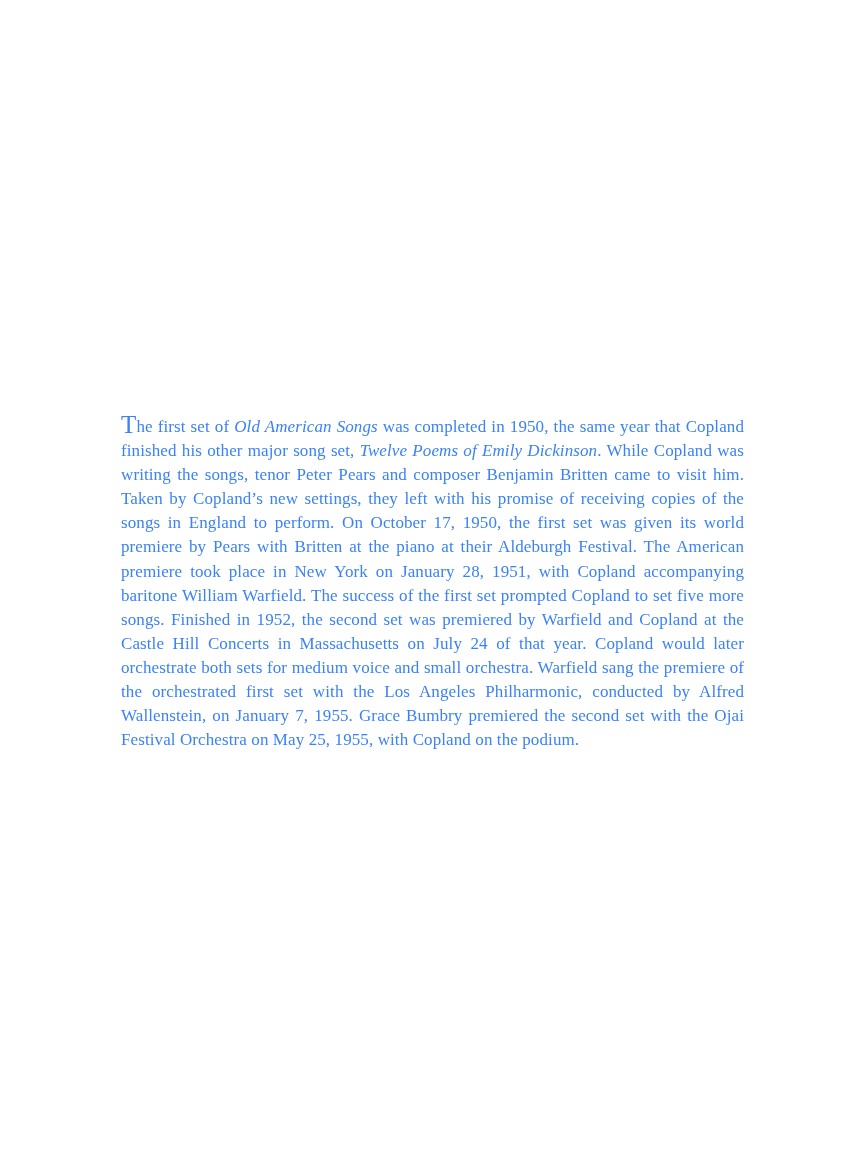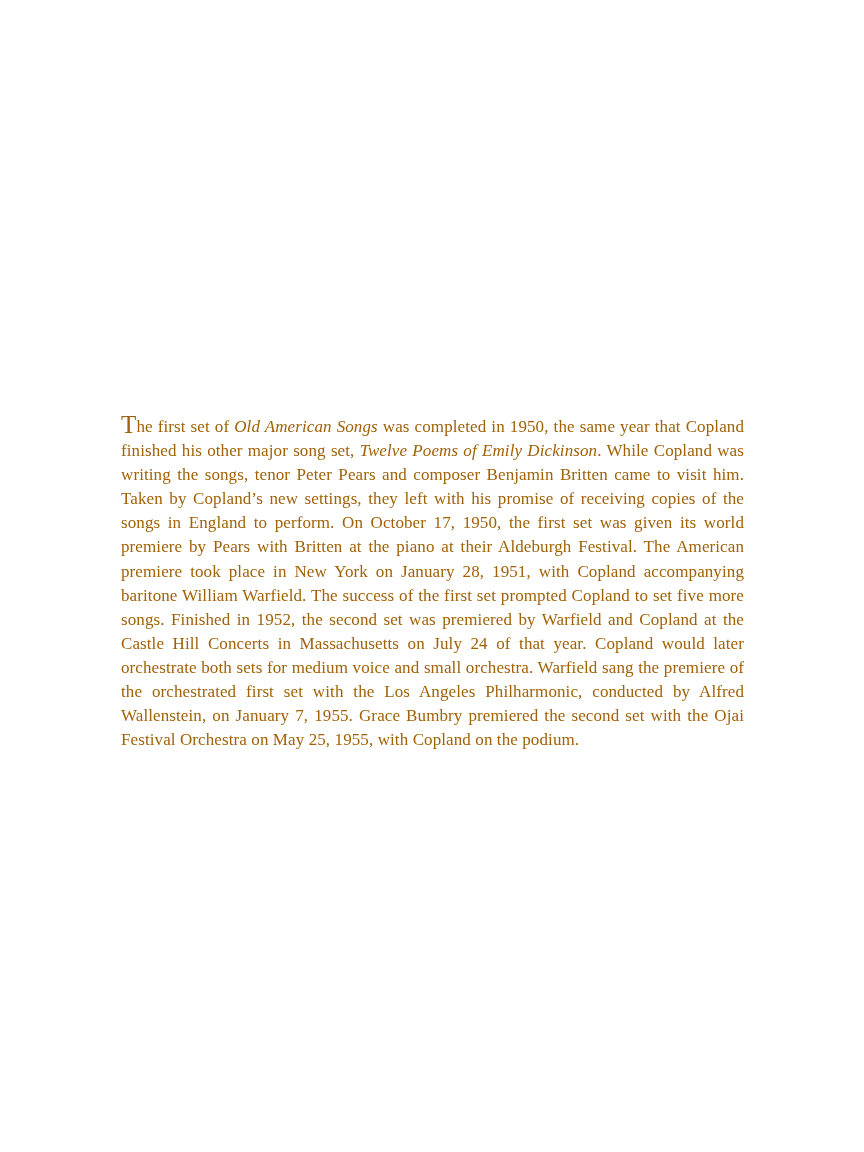--- a/index.html
+++ b/index.html
@@ -15,21 +15,21 @@
     overflow: hidden;
     font-family: "Liberation Serif", "DejaVu Serif", serif;
   }
   .body-paragraph {
     position: absolute;
     left: 121px;
     top: 398px;
     width: 623px;
     font-size: 17px;
     line-height: 24.1px;
-    color: #a16207;
+    color: #3b82f6;
     text-align: justify;
     letter-spacing: 0.1px;
     font-family: Liberation Serif, serif;
   }
   .initial-cap {
     font-size: 25px;
     line-height: 0;
     position: relative;
     top: 1px;
   }

